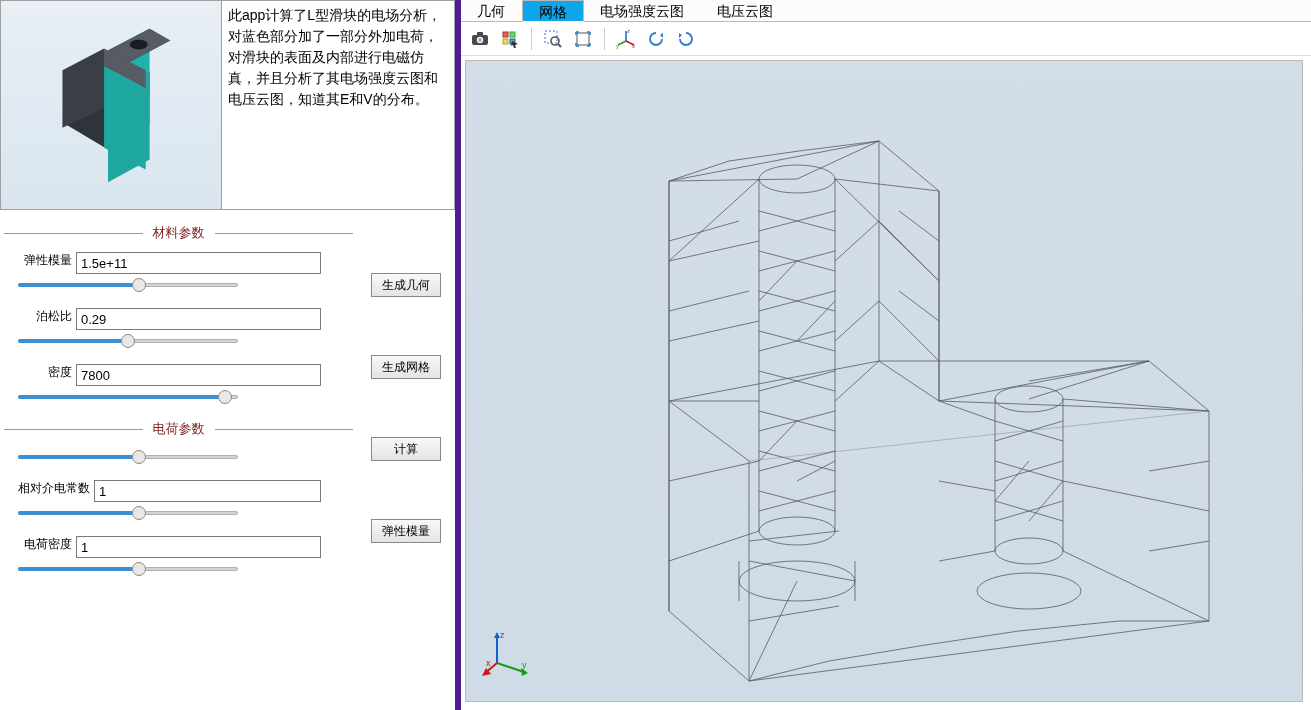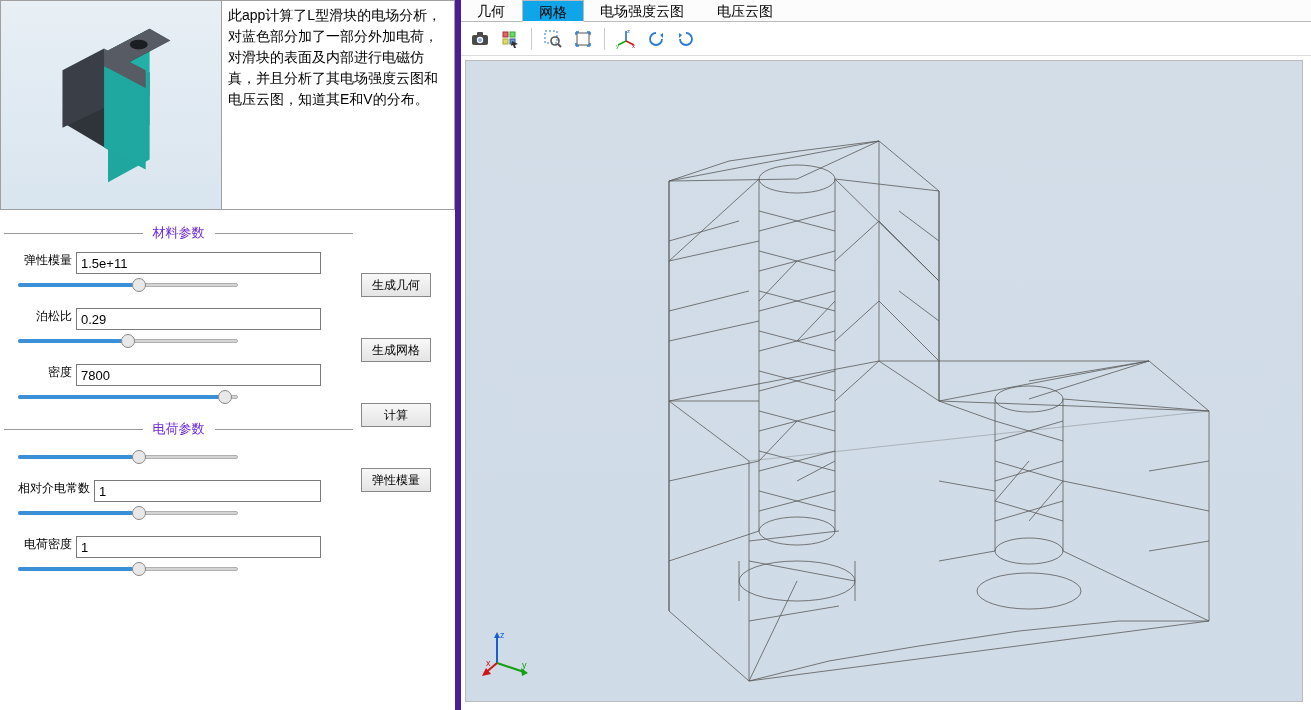--- a/index.html
+++ b/index.html
@@ -5,24 +5,24 @@
 * { box-sizing: border-box; margin: 0; padding: 0; }
 body { font-family: "Microsoft YaHei", SimSun, Arial, sans-serif; font-size: 12px; background: #fff; width: 1311px; height: 710px; overflow: hidden; }
 .app { display: flex; width: 100%; height: 100%; }
 .left-panel { width: 461px; height: 100%; border-right: 6px solid #4c1d95; display: flex; flex-direction: column; }
 .top-row { display: flex; height: 210px; }
 .thumb { width: 222px; height: 210px; border: 1px solid #a0a0a0; background: linear-gradient(to bottom, #e8eff5, #d9e5ef); position: relative; }
 .thumb svg { width: 100%; height: 100%; }
 .desc { flex: 1; border: 1px solid #a0a0a0; border-left: none; padding: 4px 6px; font-size: 14px; line-height: 1.5; color: #000; background: #fff; }
 .form-area { flex: 1; padding: 8px 4px 0 4px; display: flex; }
 .form-left { flex: 1; padding-right: 8px; }
-.form-right { width: 90px; display: flex; flex-direction: column; align-items: flex-start; padding-top: 55px; gap: 41px; }
+.form-right { width: 90px; display: flex; flex-direction: column; align-items: center; padding-top: 55px; gap: 58px; }
 .section-header { display: flex; align-items: center; margin: 6px 0 10px 0; }
 .section-header .line { flex: 1; height: 1px; background: #999; }
-.section-header .title { padding: 0 10px; font-size: 13px; color: #6d28d9; }
+.section-header .title { padding: 0 10px; font-size: 13px; color: #7f1d1d; }
 .field-row { display: flex; margin-bottom: 2px; }
 .field-label { width: 72px; text-align: right; font-size: 12px; color: #000; padding-right: 4px; }
 .field-label.w2 { width: 90px; }
 .field-input { flex: 0 0 245px; }
 .field-input input { width: 100%; height: 22px; border: 1px solid #7a7a7a; padding: 0 4px; font-size: 13px; font-family: Liberation Sans, sans-serif; }
 .slider-row { margin: 0 0 14px 14px; width: 220px; }
 .slider { width: 100%; height: 18px; position: relative; }
 .slider .track { position: absolute; top: 7px; left: 0; right: 0; height: 4px; background: #d4d4d4; border-radius: 2px; border: 1px solid #b0b0b0; }
 .slider .fill { position: absolute; top: 7px; left: 0; height: 4px; background: #3b8fd6; border-radius: 2px 0 0 2px; }
 .slider .thumb-knob { position: absolute; top: 2px; width: 14px; height: 14px; background: #e8e8e8; border: 1px solid #888; border-radius: 50%; }

